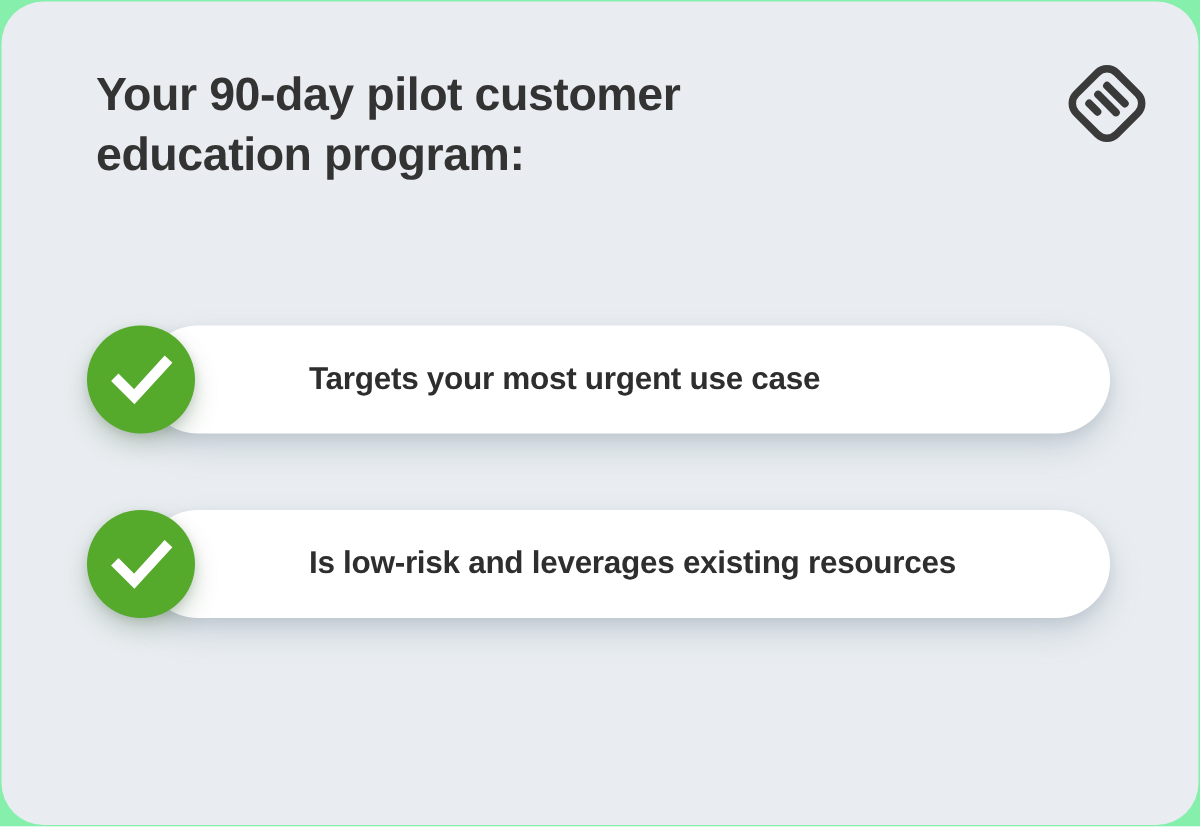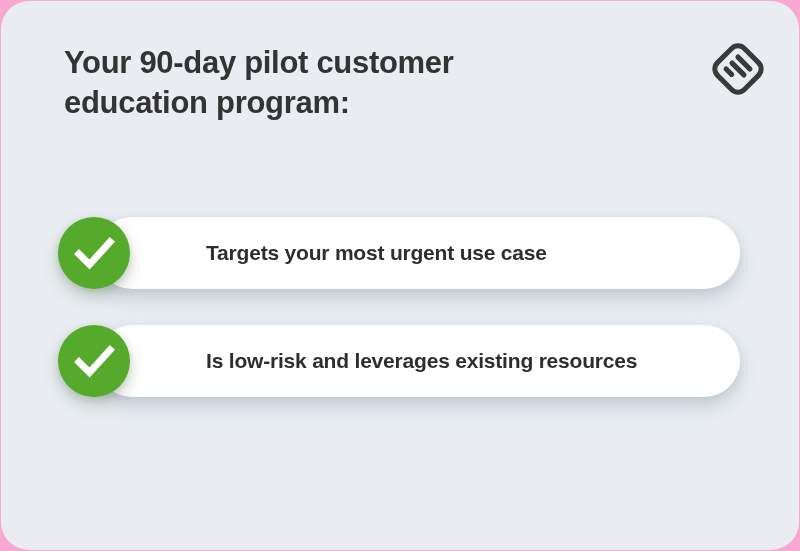--- a/index.html
+++ b/index.html
@@ -7,21 +7,21 @@
   html, body {
     width:800px; height:551px;
     background:#ffffff;
     font-family:"Liberation Sans", sans-serif;
     overflow:hidden;
   }
 
   #stage {
     position:relative;
     width:800px; height:551px;
-    background:#f9a8d4;
+    background:#86efac;
   }
 
   
   .panel {
     position:absolute;
     left:1px; top:1px;
     width:798px; height:549px;
     background:#e9edf1;
     border-radius:28px;
     overflow:hidden;
@@ -55,21 +55,21 @@
     width:716px; height:551px;margin-top:32px;
   }
 
   .row {
     position:absolute;
     left:57px;
     width:682px;
     height:72px;
   }
   .row-0 { top:184px; }
-  .row-1 { top:292px; }
+  .row-1 { top:307px; }
   .row-2 { top:400px; }
 
   
   .pill {
     position:absolute;
     left:38px; top:0;
     width:644px; height:72px;
     background:#ffffff;
     border-radius:36px;
     box-shadow:0 10px 20px rgba(120,135,150,0.28),

